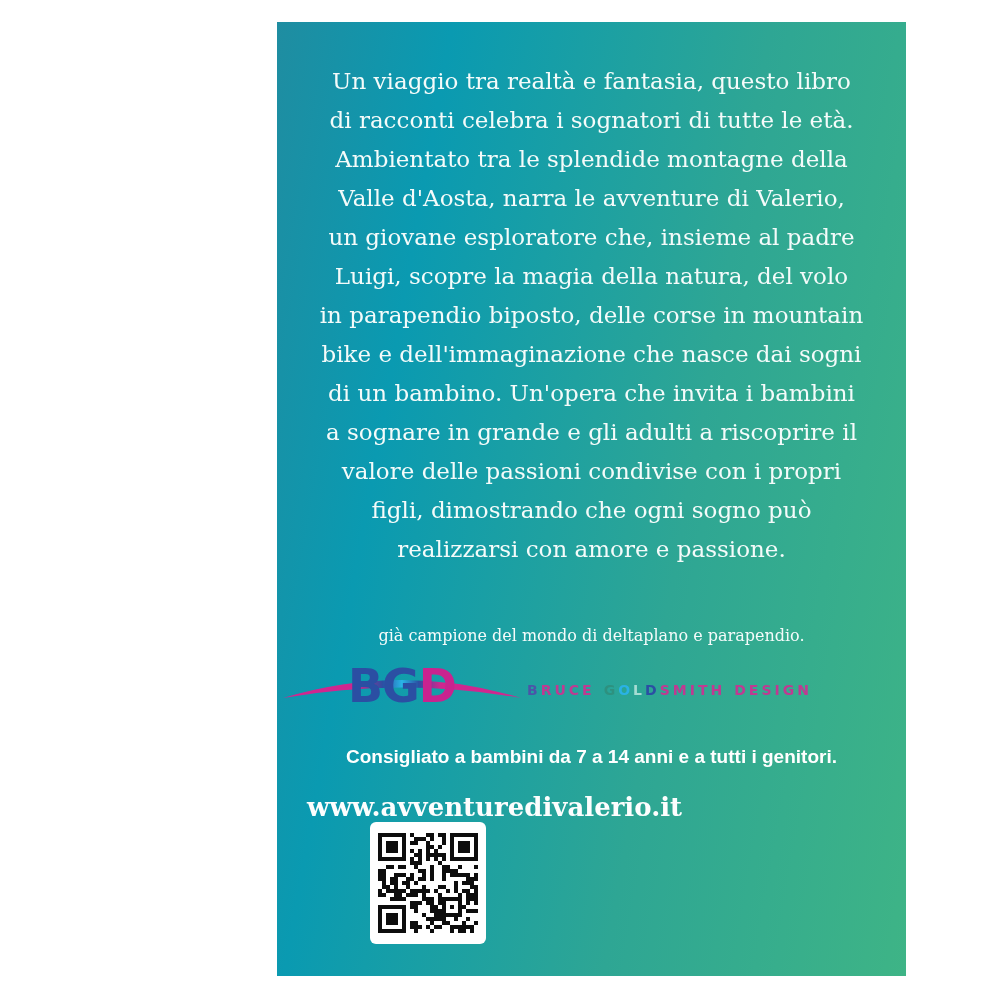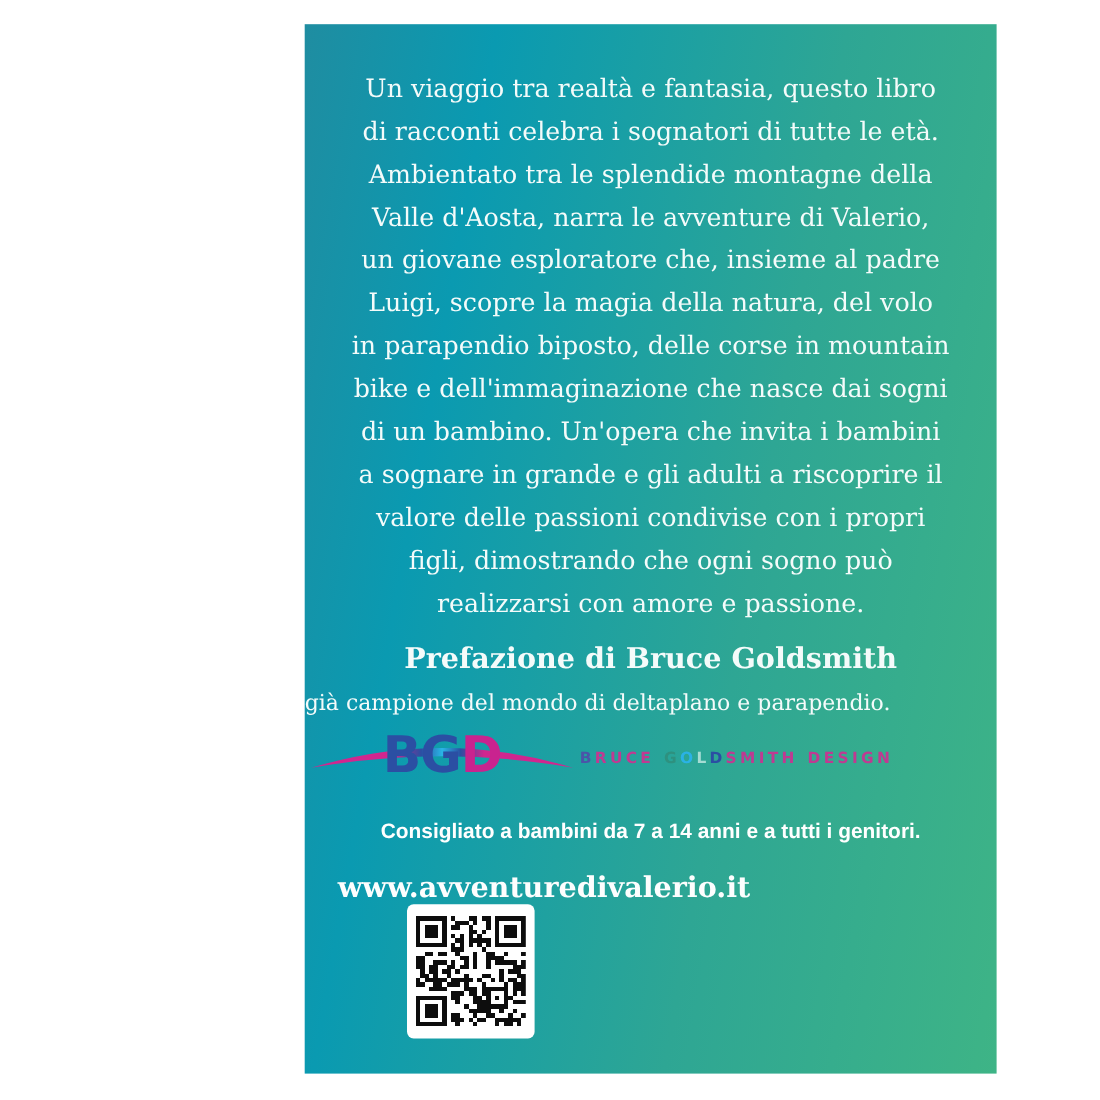--- a/index.html
+++ b/index.html
@@ -4,22 +4,22 @@
 <style>
   html,body{margin:0;padding:0;background:#ffffff;}
   .page{position:relative;width:820px;height:1000px;background:#ffffff;margin:0 auto;overflow:hidden;
         font-family:"DejaVu Serif",serif;}
   .cover{position:absolute;left:187px;top:22px;width:629px;height:954px;
          background:linear-gradient(100deg,#1f8da1 0%,#0a9ab1 22%,#2ea694 62%,#3eb486 100%);}
   .blurb{position:absolute;top:40px;left:14px;right:14px;text-align:center;
          font-size:23px;line-height:39px;color:#f4fbfa;white-space:pre-line;}
   .preface-title{position:absolute;top:562px;left:0;right:0;text-align:center;
          font-size:26px;font-weight:600;color:#f4fbfa;}
-  .preface-sub{position:absolute;top:604px;left:0;right:0;text-align:left;
-         font-size:20px;color:#f4fbfa;}
+  .preface-sub{position:absolute;top:604px;left:0;right:0;text-align:center;
+         font-size:16px;color:#f4fbfa;}
   .logo{position:absolute;top:634px;left:0;right:0;display:flex;align-items:center;}
   .logo svg.wing-mono{width:250px;height:48px;display:block;}
   .wordmark{margin-top:20px;font-family:"DejaVu Sans",sans-serif;font-size:14px;font-weight:600;
          letter-spacing:3px;white-space:nowrap;}
   .wm-ch{display:inline-block;}
   .wm-sp{width:9px;}
   .recommendation{position:absolute;top:724px;left:0;right:0;text-align:center;
          font-family:"Liberation Sans",sans-serif;font-weight:700;font-size:19px;color:#ffffff;}
   .website{position:absolute;top:770px;left:30px;font-weight:700;font-size:26px;color:#fdfefe;}
   .qr-box{position:absolute;top:800px;left:93px;width:116px;height:122px;background:#ffffff;
@@ -39,21 +39,20 @@
 un giovane esploratore che, insieme al padre
 Luigi, scopre la magia della natura, del volo
 in parapendio biposto, delle corse in mountain
 bike e dell'immaginazione che nasce dai sogni
 di un bambino. Un'opera che invita i bambini
 a sognare in grande e gli adulti a riscoprire il
 valore delle passioni condivise con i propri
 figli, dimostrando che ogni sogno può
 realizzarsi con amore e passione.</div>
 
-    <div class="preface-title">Prefazione di Bruce Goldsmith</div>
     <div class="preface-sub">già campione del mondo di deltaplano e parapendio.</div>
 
     <div class="logo">
       <svg class="wing-mono" viewBox="0 0 250 48" xmlns="http://www.w3.org/2000/svg">
         <defs>
           <linearGradient id="wingGrad" x1="0" y1="0" x2="1" y2="0">
             <stop offset="0%" stop-color="#d0268f"></stop>
             <stop offset="30%" stop-color="#d0268f"></stop>
             <stop offset="42%" stop-color="#2b4fa3"></stop>
             <stop offset="50%" stop-color="#29b5e6"></stop>

